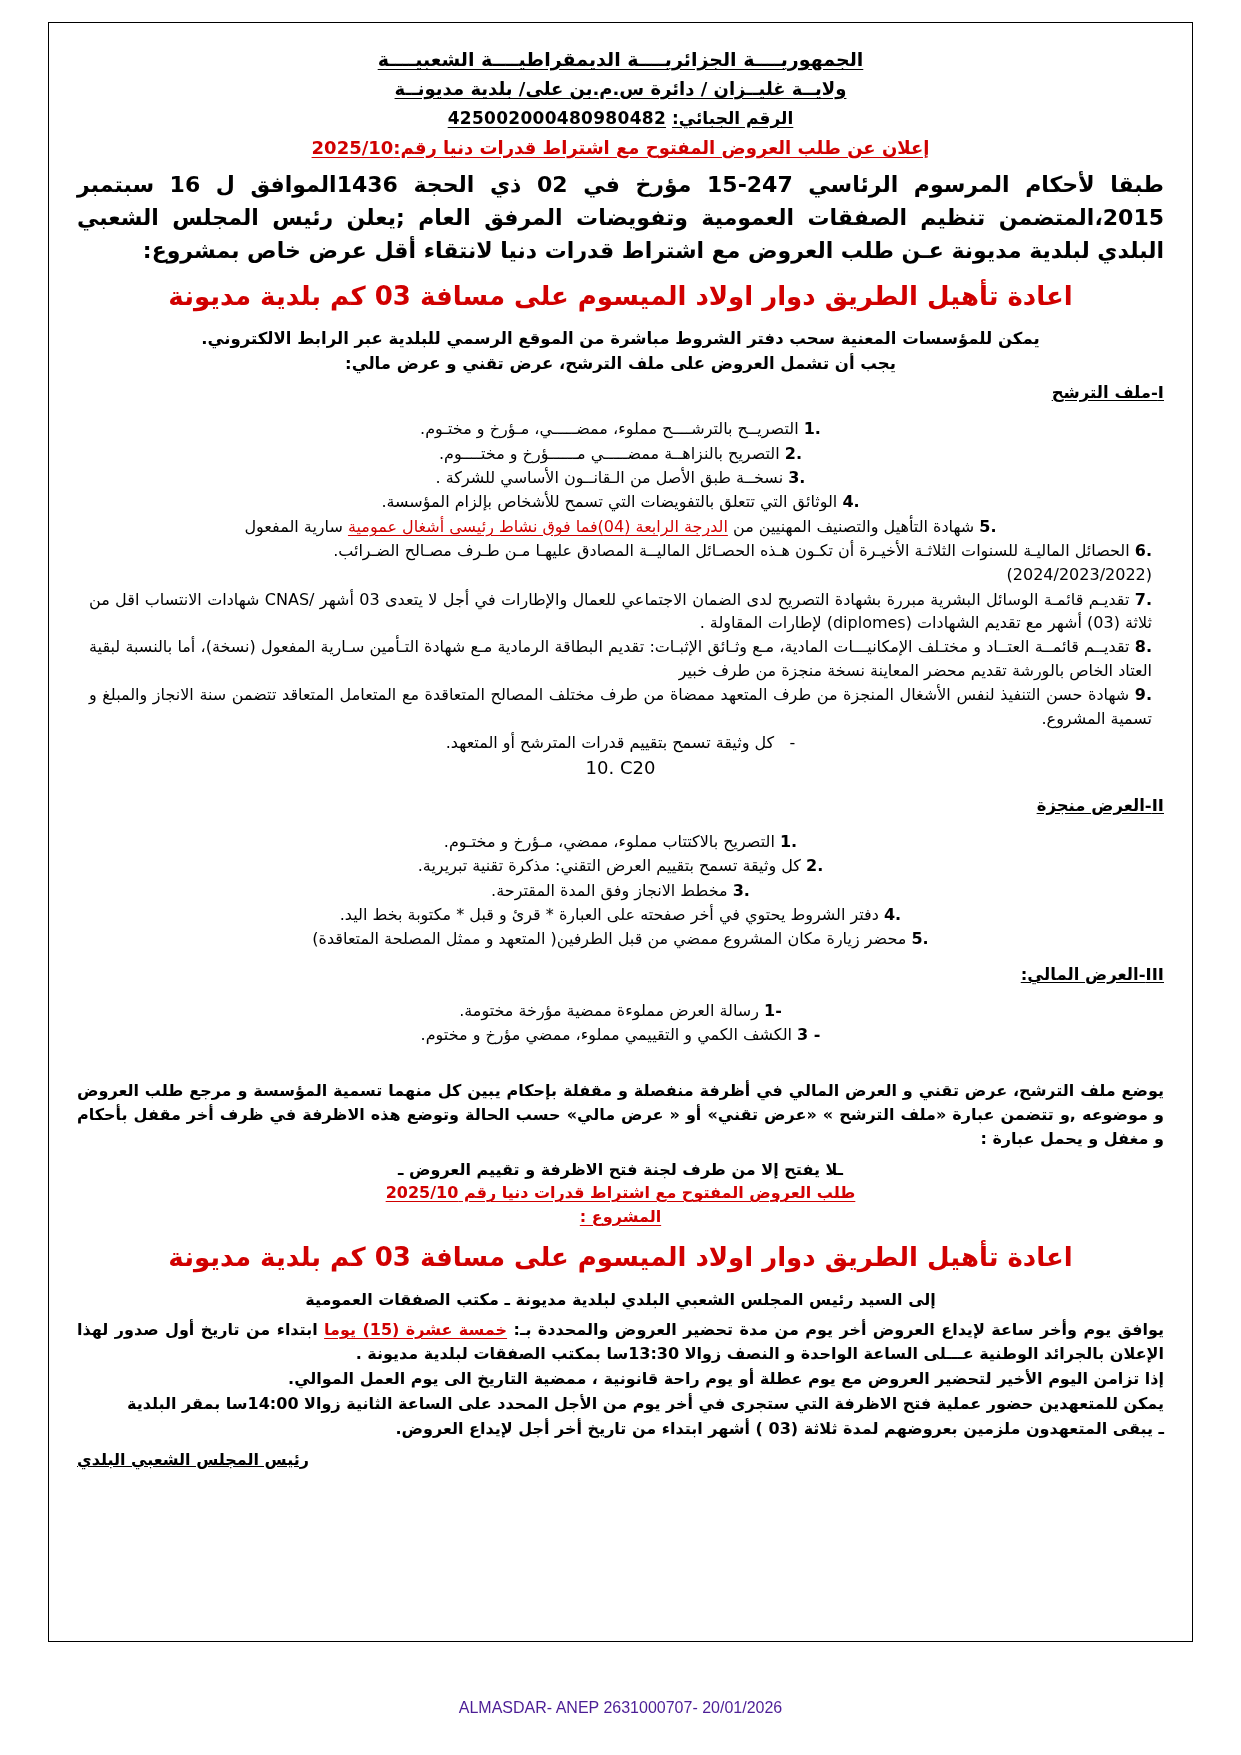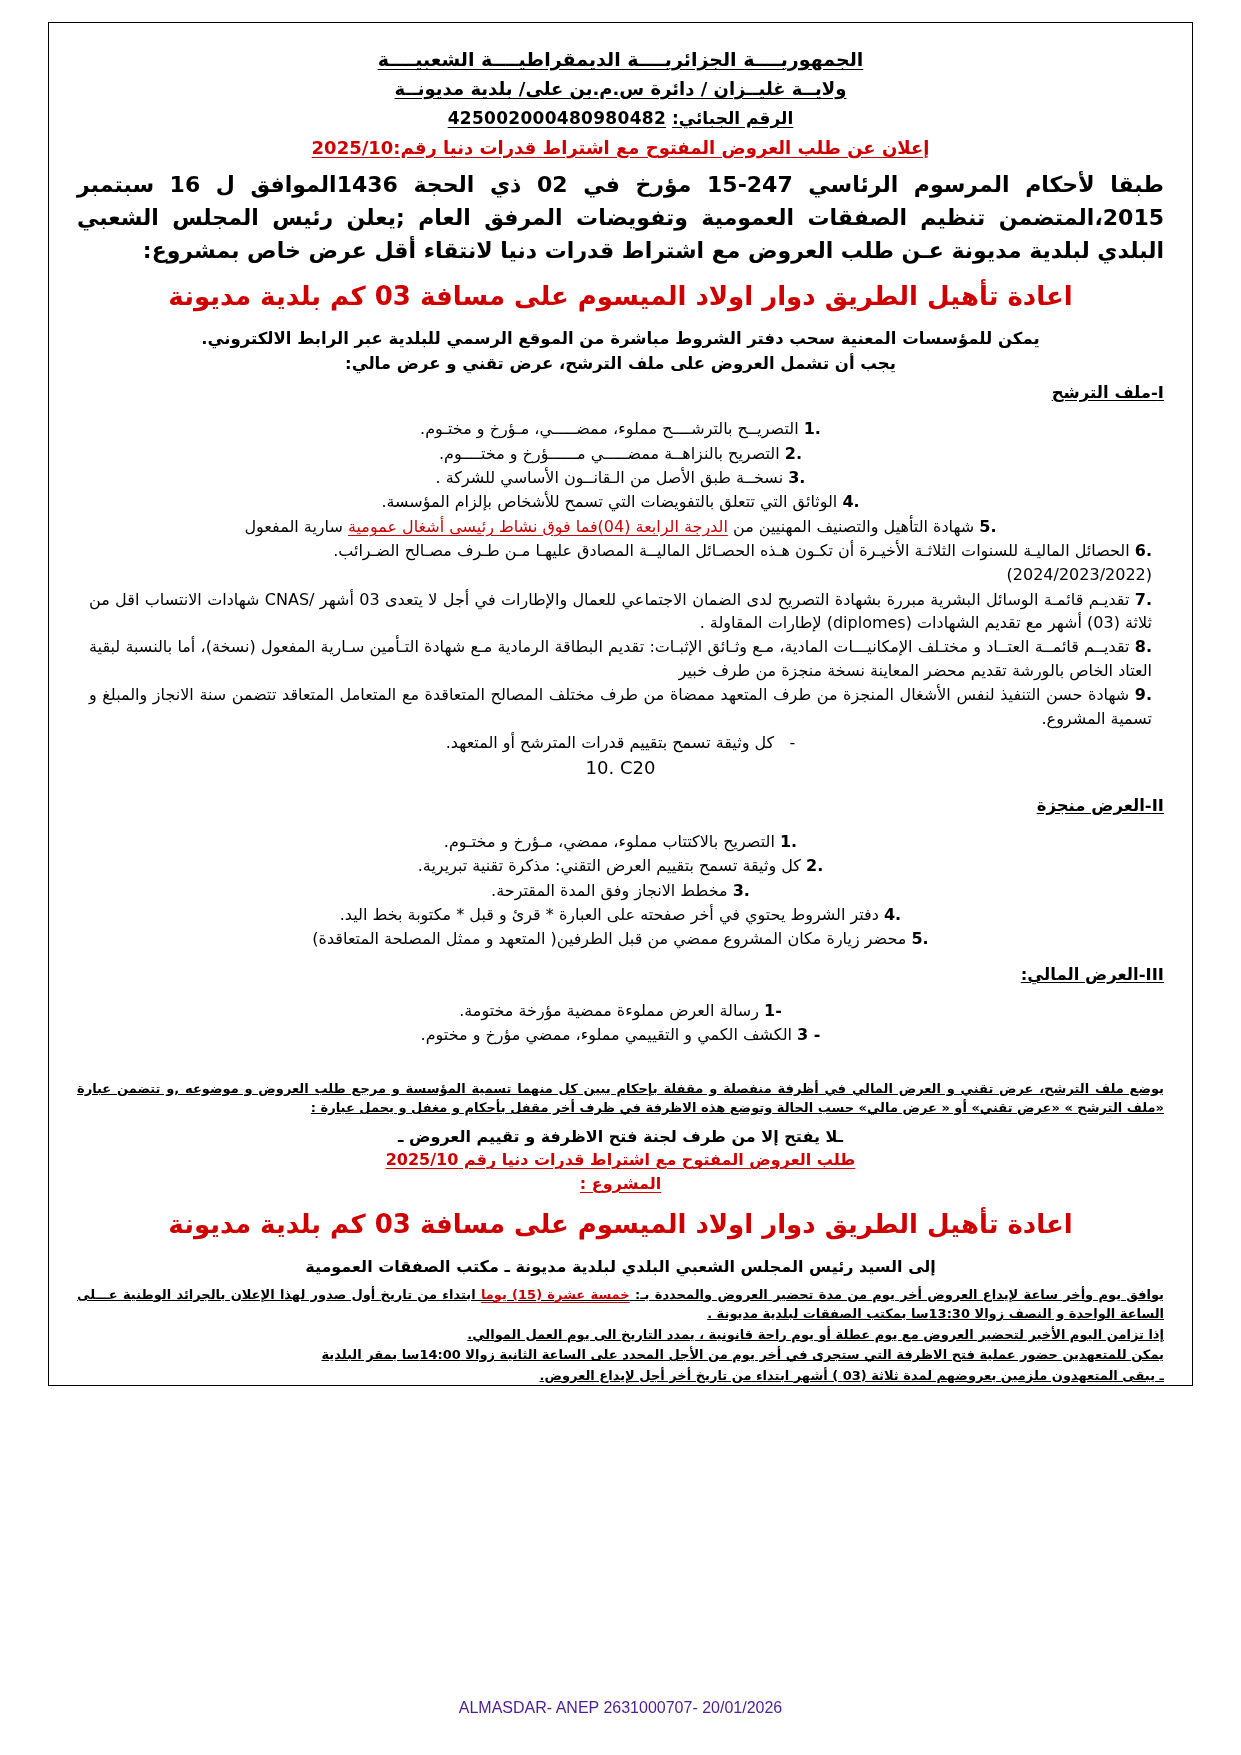--- a/index.html
+++ b/index.html
@@ -13,21 +13,21 @@
     width: 1241px;
     height: 1755px;
     position: relative;
     color: #000000;
   }
   .page {
     position: absolute;
     left: 48px;
     top: 22px;
     width: 1145px;
-    height: 1364px;
+    height: 1620px;
     border: 1px solid #000000;
     box-sizing: border-box;
     background: #ffffff;
     overflow: hidden;
   }
   .inner {
     padding: 22px 28px 10px 28px;
   }
 
   
@@ -121,24 +121,23 @@
   .sp6 { height: 6px; }
   .sp20 { height: 20px; }
 
   .red-u {
     color: #d00000;
     text-decoration: underline;
     text-underline-offset: 3px;
   }
 
   .closing {
-    font-size: 13px;
+    font-size: 16px;
     line-height: 1.5;
     text-align: justify;
-    text-decoration: underline;
   }
 
   .footer-note {
     position: absolute;
     left: 0;
     right: 0;
     bottom: 38px;
     text-align: center;
     font-family: "Liberation Sans", sans-serif;
     font-size: 16px;
@@ -289,21 +288,21 @@
 
     <div class="ar project-title">اعادة تأهيل الطريق دوار اولاد الميسوم على  مسافة 03 كم بلدية مديونة</div>
 
     <div class="ar center-block">إلى السيد رئيس المجلس الشعبي البلدي لبلدية مديونة ـ  مكتب الصفقات العمومية</div>
 
     <div class="sp6"></div>
 
     <p class="ar closing blk">
       <span>يوافق يوم وأخر ساعة لإيداع العروض أخر يوم من مدة تحضير العروض والمحددة  بـ: </span><span class="red-u">خمسة عشرة (15) يوما</span><span> ابتداء من تاريخ أول صدور لهذا الإعلان بالجرائد الوطنية  عـــلى الساعة الواحدة و النصف زوالا 13:30سا  بمكتب الصفقات لبلدية مديونة .</span>
     </p>
-    <p class="ar closing blk center">إذا تزامن اليوم الأخير لتحضير العروض مع يوم عطلة أو يوم راحة قانونية ، يمدد التاريخ الى يوم العمل الموالي.</p>
+    <p class="ar closing blk center">إذا تزامن اليوم الأخير لتحضير العروض مع يوم عطلة أو يوم راحة قانونية ، ممضية التاريخ الى يوم العمل الموالي.</p>
     <p class="ar closing blk just">يمكن للمتعهدين حضور  عملية فتح الاظرفة التي ستجرى في أخر يوم من الأجل المحدد على الساعة الثانية زوالا 14:00سا بمقر البلدية</p>
     <p class="ar closing blk center">ـ يبقى المتعهدون ملزمين بعروضهم لمدة ثلاثة (03 ) أشهر ابتداء من تاريخ أخر أجل لإيداع العروض.</p>
 
     <div class="sp6"></div>
 
     <div class="ar sign">
       <span class="u">رئيس المجلس الشعبي البلدي</span>
     </div>
 
   </div>

